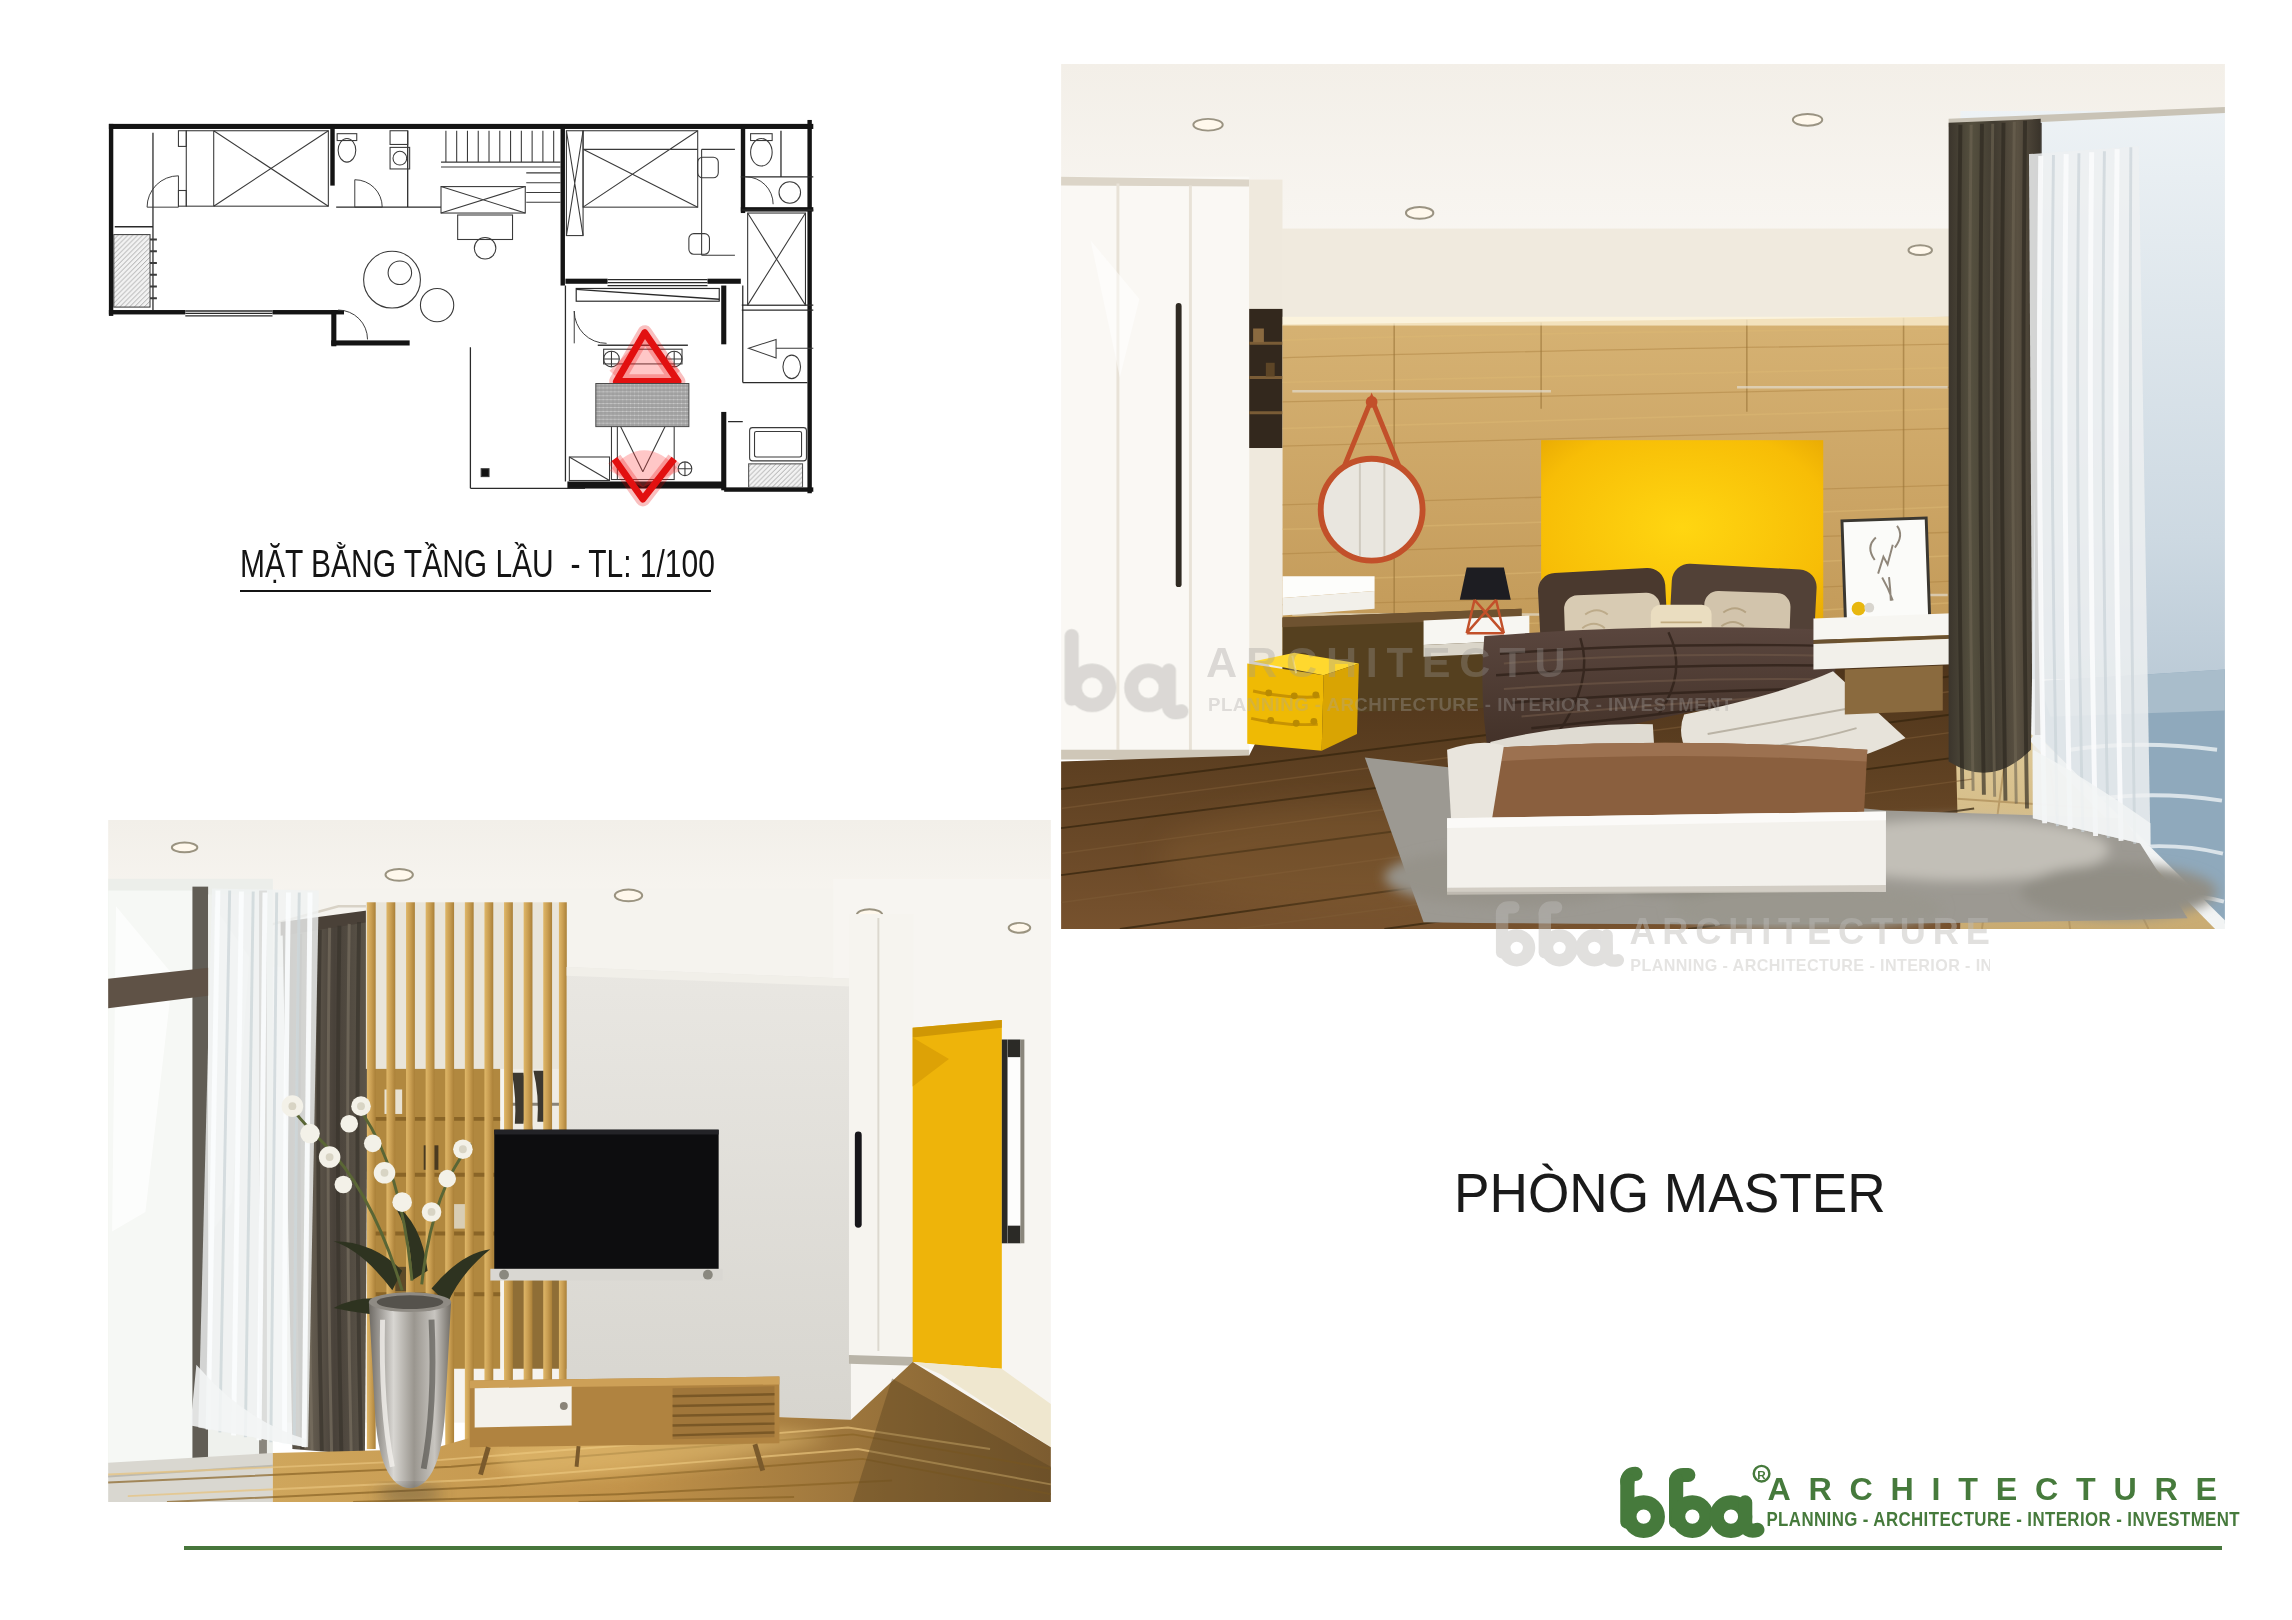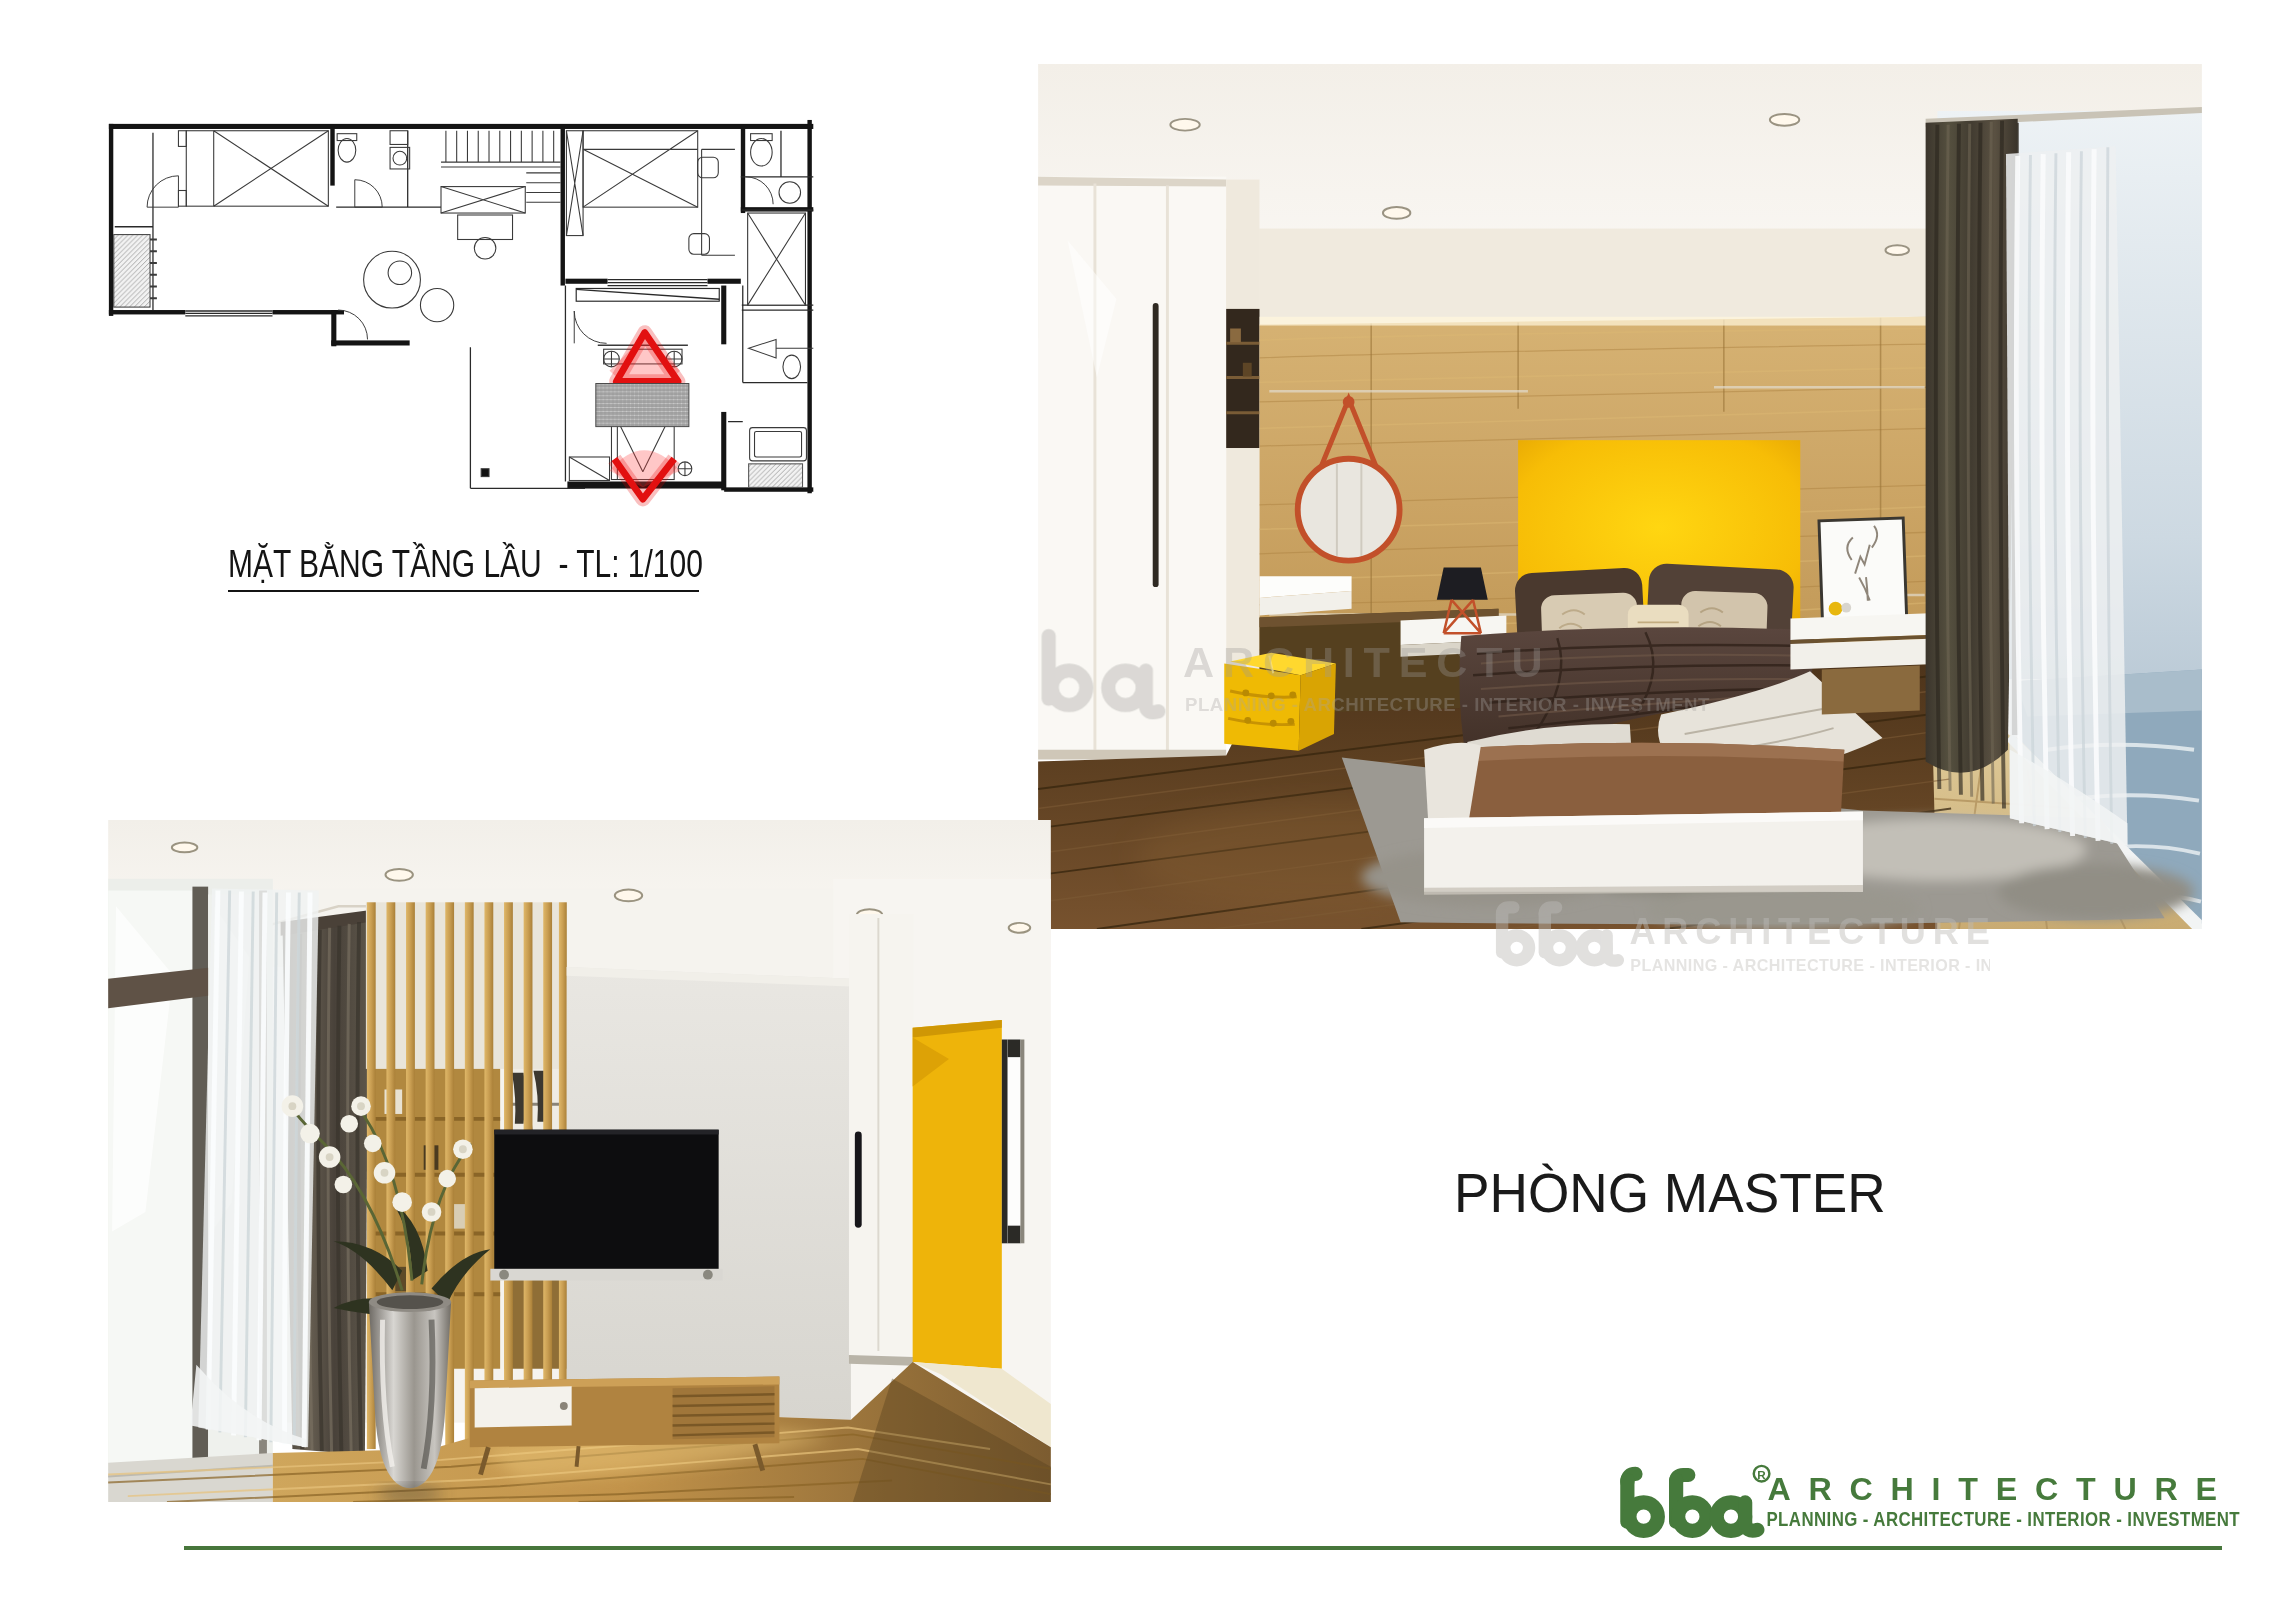--- a/index.html
+++ b/index.html
@@ -174,26 +174,26 @@
   <path d="M658,339 L629,389 L692,389 Z" fill="none" stroke="#e21010" stroke-width="7" stroke-linejoin="round"></path>
   <path d="M622,480 Q657,438 694,480 L656,497 Z" fill="rgba(255,70,70,0.30)"></path>
   <path d="M627,468 L656,509 L688,468" fill="none" stroke="rgba(230,0,0,0.25)" stroke-width="15" stroke-linejoin="round"></path>
   <path d="M627,468 L656,509 L688,468" fill="none" stroke="#e21010" stroke-width="7" stroke-linejoin="round"></path>
 </g>
 
 <rect x="608" y="391" width="95" height="44" fill="url(#hatch)" stroke="#4a4a4a"></rect>
 </svg>
 </div>
 
-<div class="abs" style="left:228px;top:543px;width:608px;">
+<div class="abs" style="left:240px;top:543px;width:608px;">
   <div style="font-size:38px;font-weight:400;color:#141414;letter-spacing:0px;white-space:nowrap;transform:scaleX(0.789);transform-origin:left top;">MẶT BẰNG TẦNG LẦU&nbsp; - TL: 1/100</div>
   <div style="margin-top:3.9px;width:471px;height:2px;background:#141414;"></div>
 </div>
 
-<div class="abs" id="photo1" style="left:1038px;top:64px;width:1164px;height:992px;">
+<div class="abs" id="photo1" style="left:1061px;top:64px;width:1164px;height:992px;">
 <svg width="1164" height="865" viewBox="0 0 1188 883" xmlns="http://www.w3.org/2000/svg">
 <defs>
 <linearGradient id="ceil1" x1="0" y1="0" x2="0" y2="1">
   <stop offset="0" stop-color="#f3efe8"></stop>
             <stop offset="1" stop-color="#fcfaf7"></stop>
 </linearGradient>
 <linearGradient id="sky1" x1="0" y1="0" x2="0" y2="1">
   <stop offset="0" stop-color="#edf2f5"></stop>
             <stop offset="0.75" stop-color="#cdd9e2"></stop>
             <stop offset="1" stop-color="#bccbd7"></stop>

